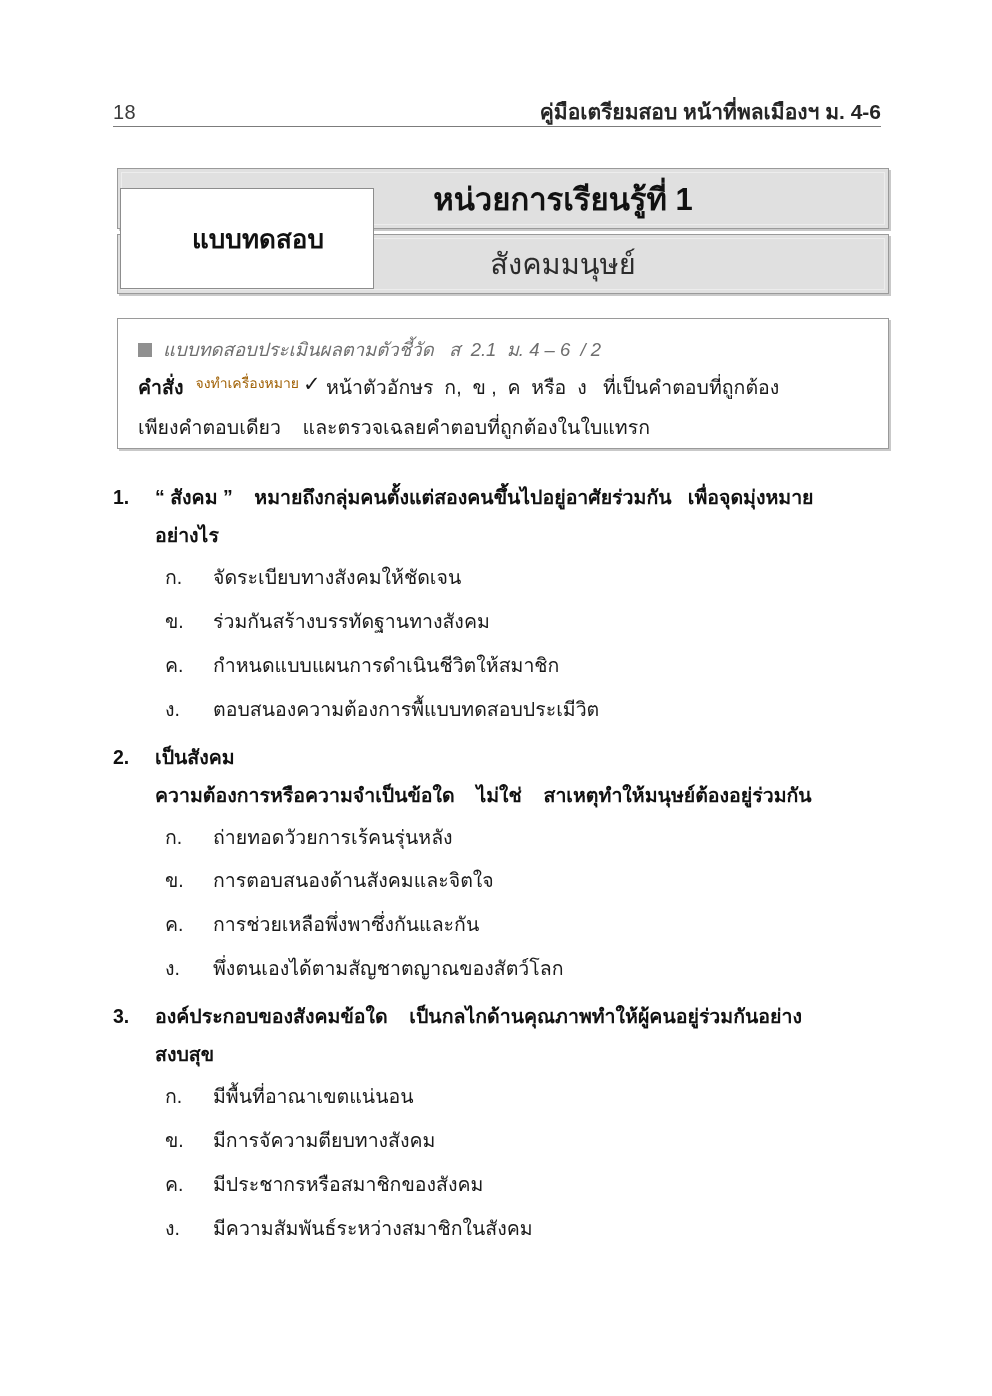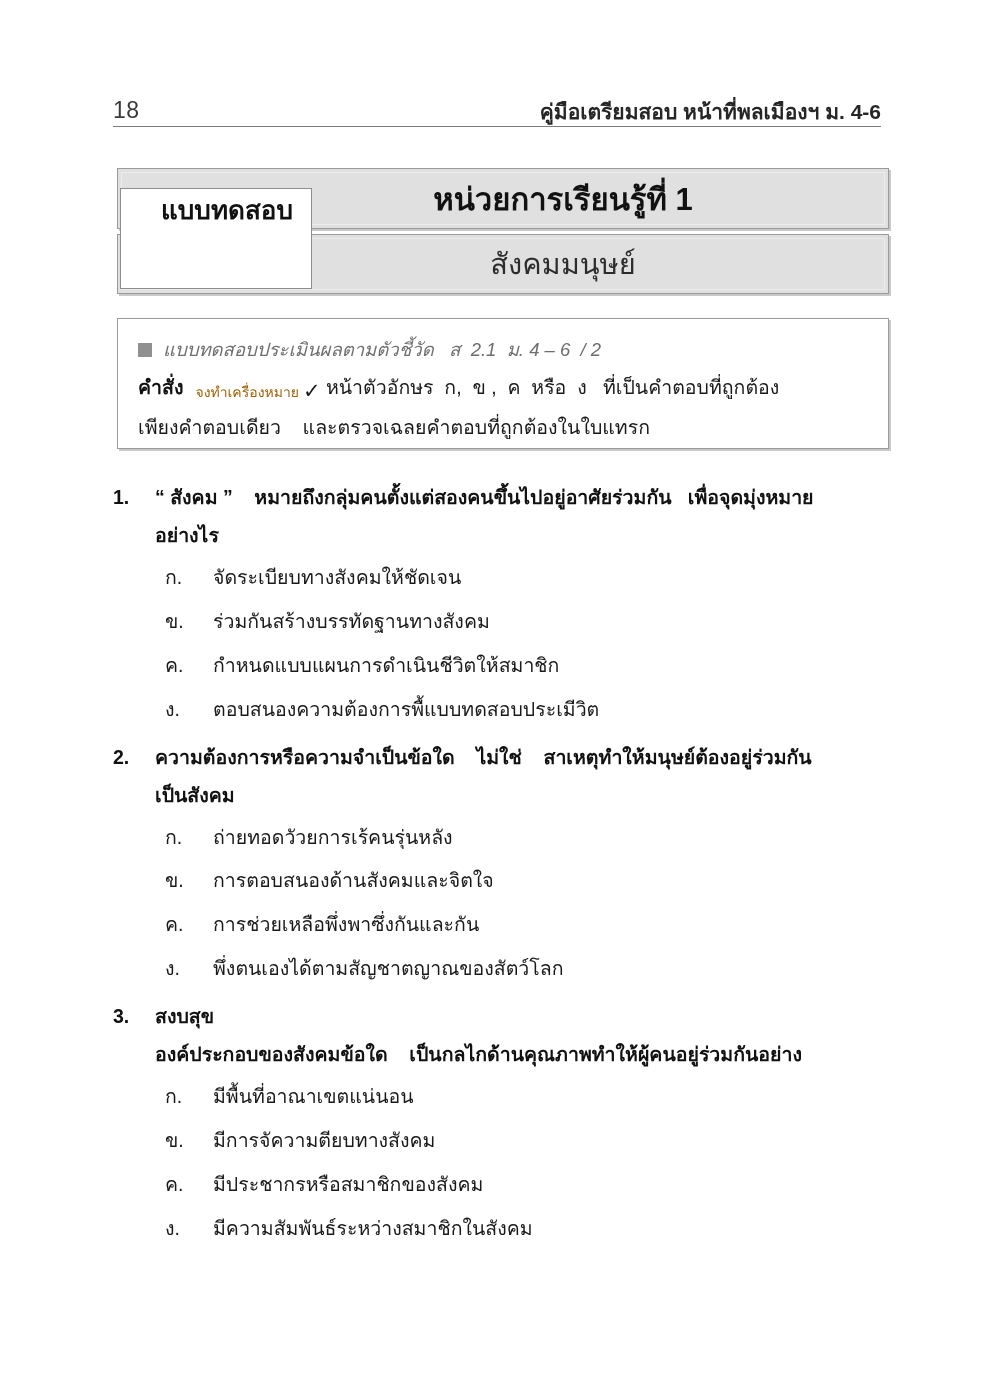--- a/index.html
+++ b/index.html
@@ -21,21 +21,21 @@
     position: absolute;
     left: 113px;
     top: 82px;
     width: 768px;
     height: 40px;
     display: flex;
     align-items: flex-end;
     justify-content: space-between;
   }
   #page-number {
-    font-size: 23px;
+    font-size: 20px;
     color: #3a3a3a;
     letter-spacing: 0.5px;
     line-height: 1;
     margin-top: 39px;
   }
   #header-title {
     font-size: 21px;
     color: #262626;
     font-weight: 700;
     line-height: 1;
@@ -99,26 +99,27 @@
     font-weight: 400;
     color: #2c2c2c;
     position: relative;
     z-index: 2;
     padding-left: 120px;
   }
   #test-tab {
     position: absolute;
     left: 3px;
     top: 20px;
-    width: 192px;
+    width: 254px;
     height: 101px;
     background: #ffffff;
     border: 1.5px solid #8d8d8d;
     box-sizing: border-box;
     display: flex;
+    align-items: center;
     justify-content: center;
     z-index: 5;
     padding-left: 22px;
   }
   #test-tab-label {
     font-size: 26px;
     font-weight: 700;
     color: #111111;
   }
 
@@ -148,21 +149,21 @@
     flex: 0 0 auto;
   }
   #indicator-text {
     font-size: 18.5px;
     font-style: italic;
     color: #6e6e6e;
     white-space: pre;
   }
   #directive-line1 {
     display: flex;
-    align-items: flex-end;
+    align-items: flex-start;
     margin-top: 8px;
   }
   #directive-label {
     font-size: 19.5px;
     font-weight: 700;
     color: #111111;
     white-space: nowrap;
   }
   #directive-text1 {
     font-size: 14px;
@@ -306,22 +307,22 @@
         <span class="choice-letter">ง.</span>
         <span class="choice-text">ตอบสนองความต้องการพื้แบบทดสอบประเมีวิต</span>
       </div>
     </div>
   </div>
 
   <div class="question">
     <div class="q-head">
       <span class="q-num">2.</span>
       <span class="q-body">
+        <div class="q-line">เป็นสังคม</div>
         <div class="q-line">ความต้องการหรือความจำเป็นข้อใด    ไม่ใช่    สาเหตุทำให้มนุษย์ต้องอยู่ร่วมกัน</div>
-        <div class="q-line">เป็นสังคม</div>
       </span>
     </div>
     <div class="choices">
       <div class="choice">
         <span class="choice-letter">ก.</span>
         <span class="choice-text">ถ่ายทอดวัวยการเร้คนรุ่นหลัง</span>
       </div>
       <div class="choice">
         <span class="choice-letter">ข.</span>
         <span class="choice-text">การตอบสนองด้านสังคมและจิตใจ</span>
@@ -334,22 +335,22 @@
         <span class="choice-letter">ง.</span>
         <span class="choice-text">พึ่งตนเองได้ตามสัญชาตญาณของสัตว์โลก</span>
       </div>
     </div>
   </div>
 
   <div class="question">
     <div class="q-head">
       <span class="q-num">3.</span>
       <span class="q-body">
+        <div class="q-line">องค์ประกอบของสังคมข้อใด    เป็นกลไกด้านคุณภาพทำให้ผู้คนอยู่ร่วมกันอย่าง</div>
         <div class="q-line">สงบสุข</div>
-        <div class="q-line">องค์ประกอบของสังคมข้อใด    เป็นกลไกด้านคุณภาพทำให้ผู้คนอยู่ร่วมกันอย่าง</div>
       </span>
     </div>
     <div class="choices">
       <div class="choice">
         <span class="choice-letter">ก.</span>
         <span class="choice-text">มีพื้นที่อาณาเขตแน่นอน</span>
       </div>
       <div class="choice">
         <span class="choice-letter">ข.</span>
         <span class="choice-text">มีการจัความตียบทางสังคม</span>

